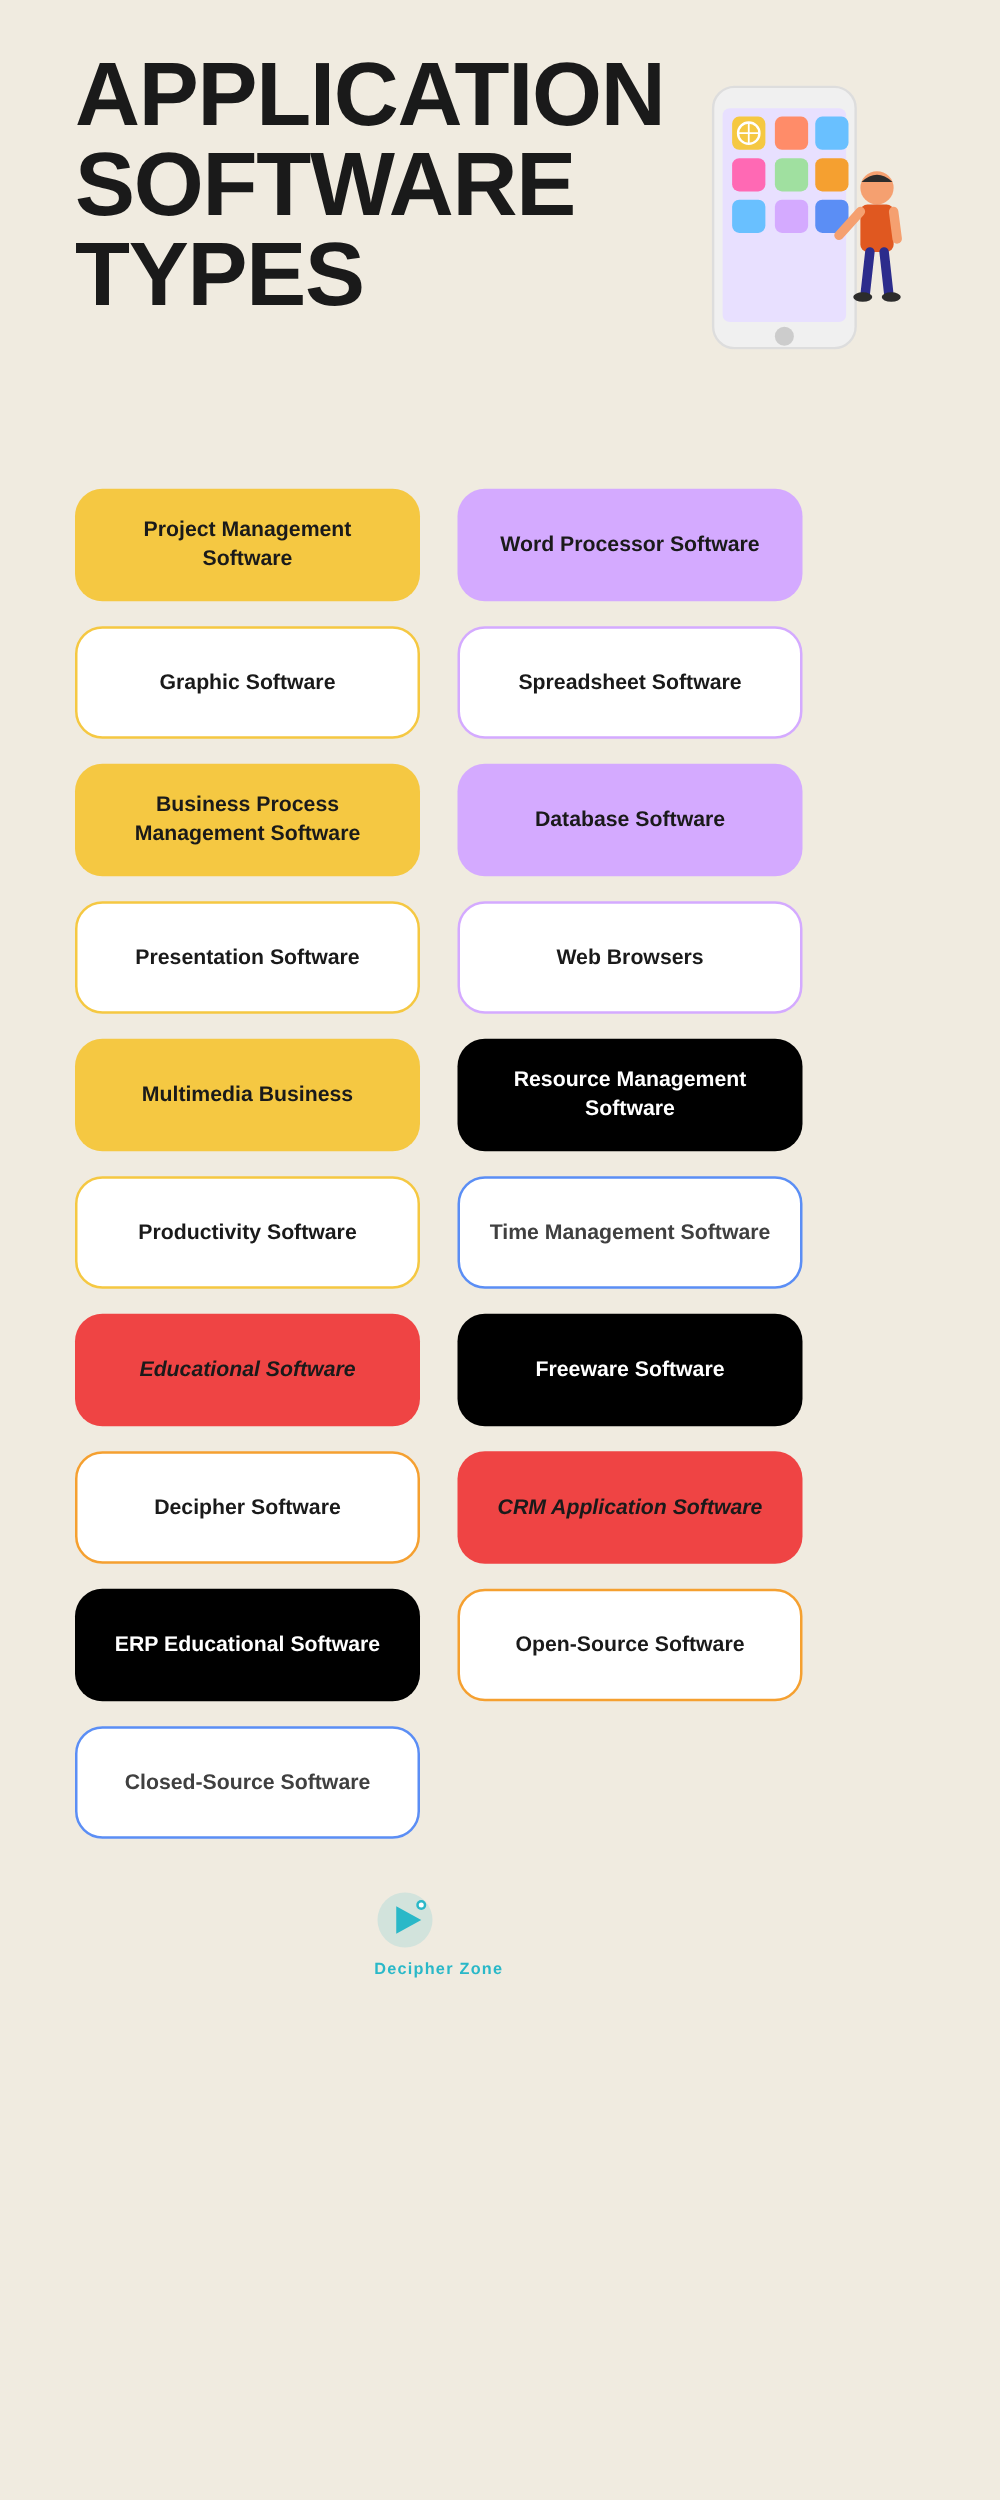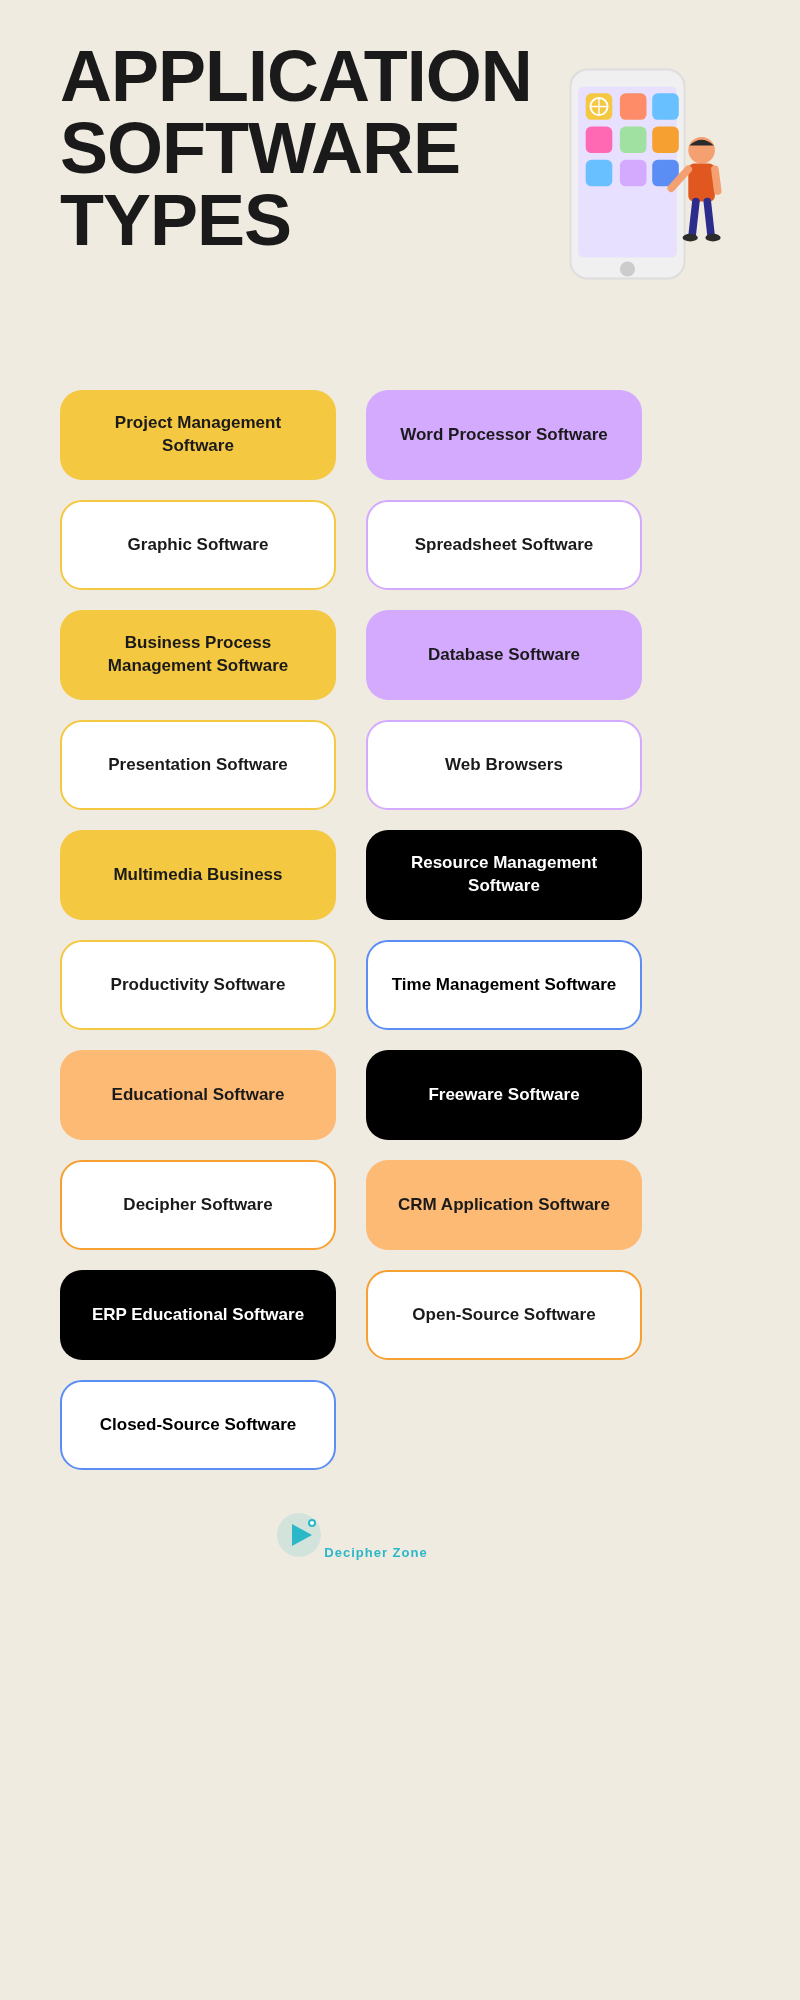--- a/index.html
+++ b/index.html
@@ -91,60 +91,61 @@
 
     
     .card-purple-outline {
       background-color: #ffffff;
       color: #1a1a1a;
       border: 2.5px solid #d4aaff;
     }
 
     
     .card-orange {
-      background-color: #fdba74;
-      color: #1a1a1a;
-      border: none;
+      background-color: #ef4444;
+      color: #1a1a1a;
+      border: none;
+      font-style: italic;
     }
 
     
     .card-orange-outline {
       background-color: #ffffff;
       color: #1a1a1a;
       border: 2.5px solid #f5a030;
     }
 
     
     .card-blue {
       background-color: #000000;
       color: #ffffff;
       border: none;
     }
 
     
     .card-blue-outline {
       background-color: #ffffff;
-      color: #000000;
+      color: #404040;
       border: 2.5px solid #5b8ef5;
     }
 
     
     .footer-section {
       display: flex;
       flex-direction: column;
       align-items: center;
       justify-content: center;
       margin-top: 40px;
       padding-bottom: 20px;
     }
 
     .footer-logo {
       display: flex;
-      flex-direction: row;
-      align-items: flex-end;
+      flex-direction: column;
+      align-items: flex-start;
     }
 
     .footer-logo-text {
       font-size: 13px;
       font-weight: 700;
       color: #2ab8c8;
       margin-top: 6px;
       letter-spacing: 1px;
       text-align: center;
     }

